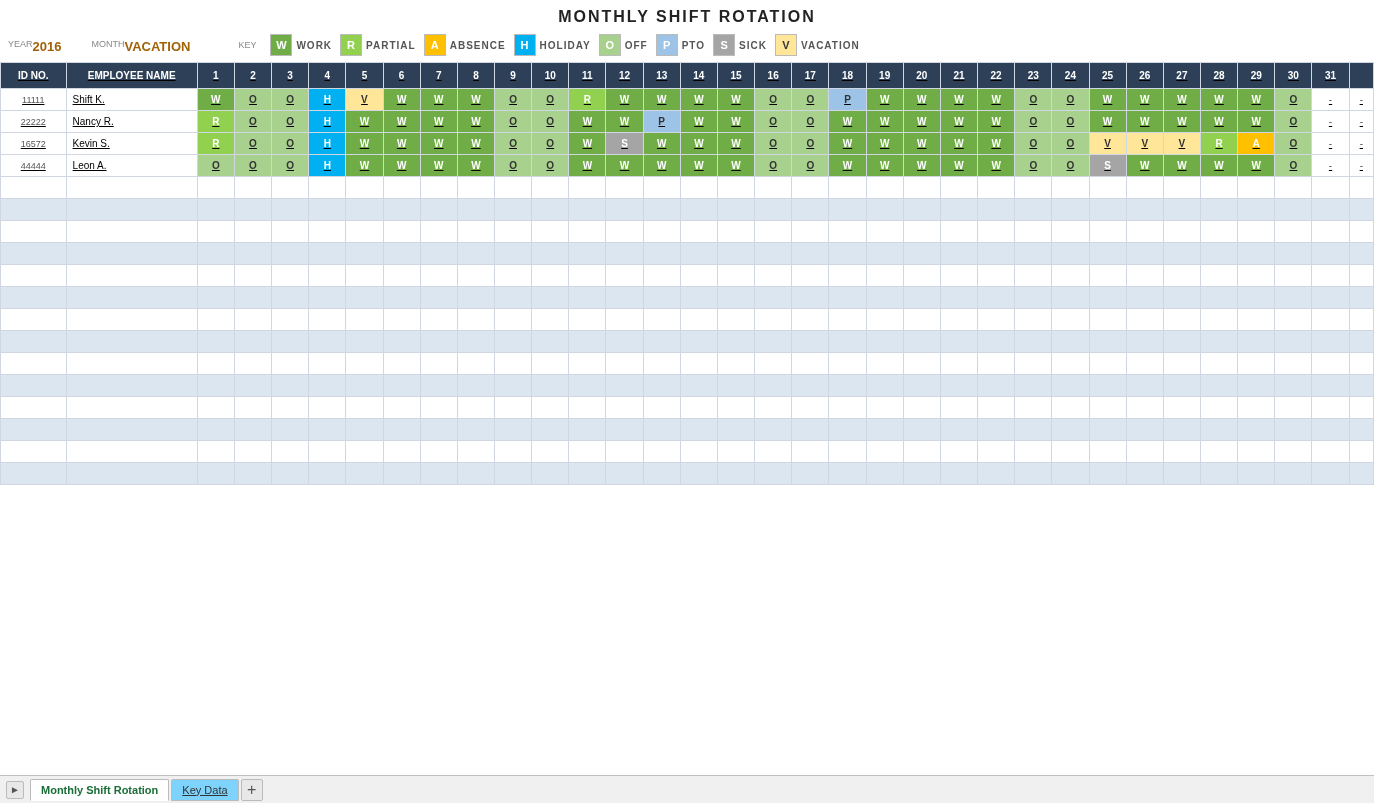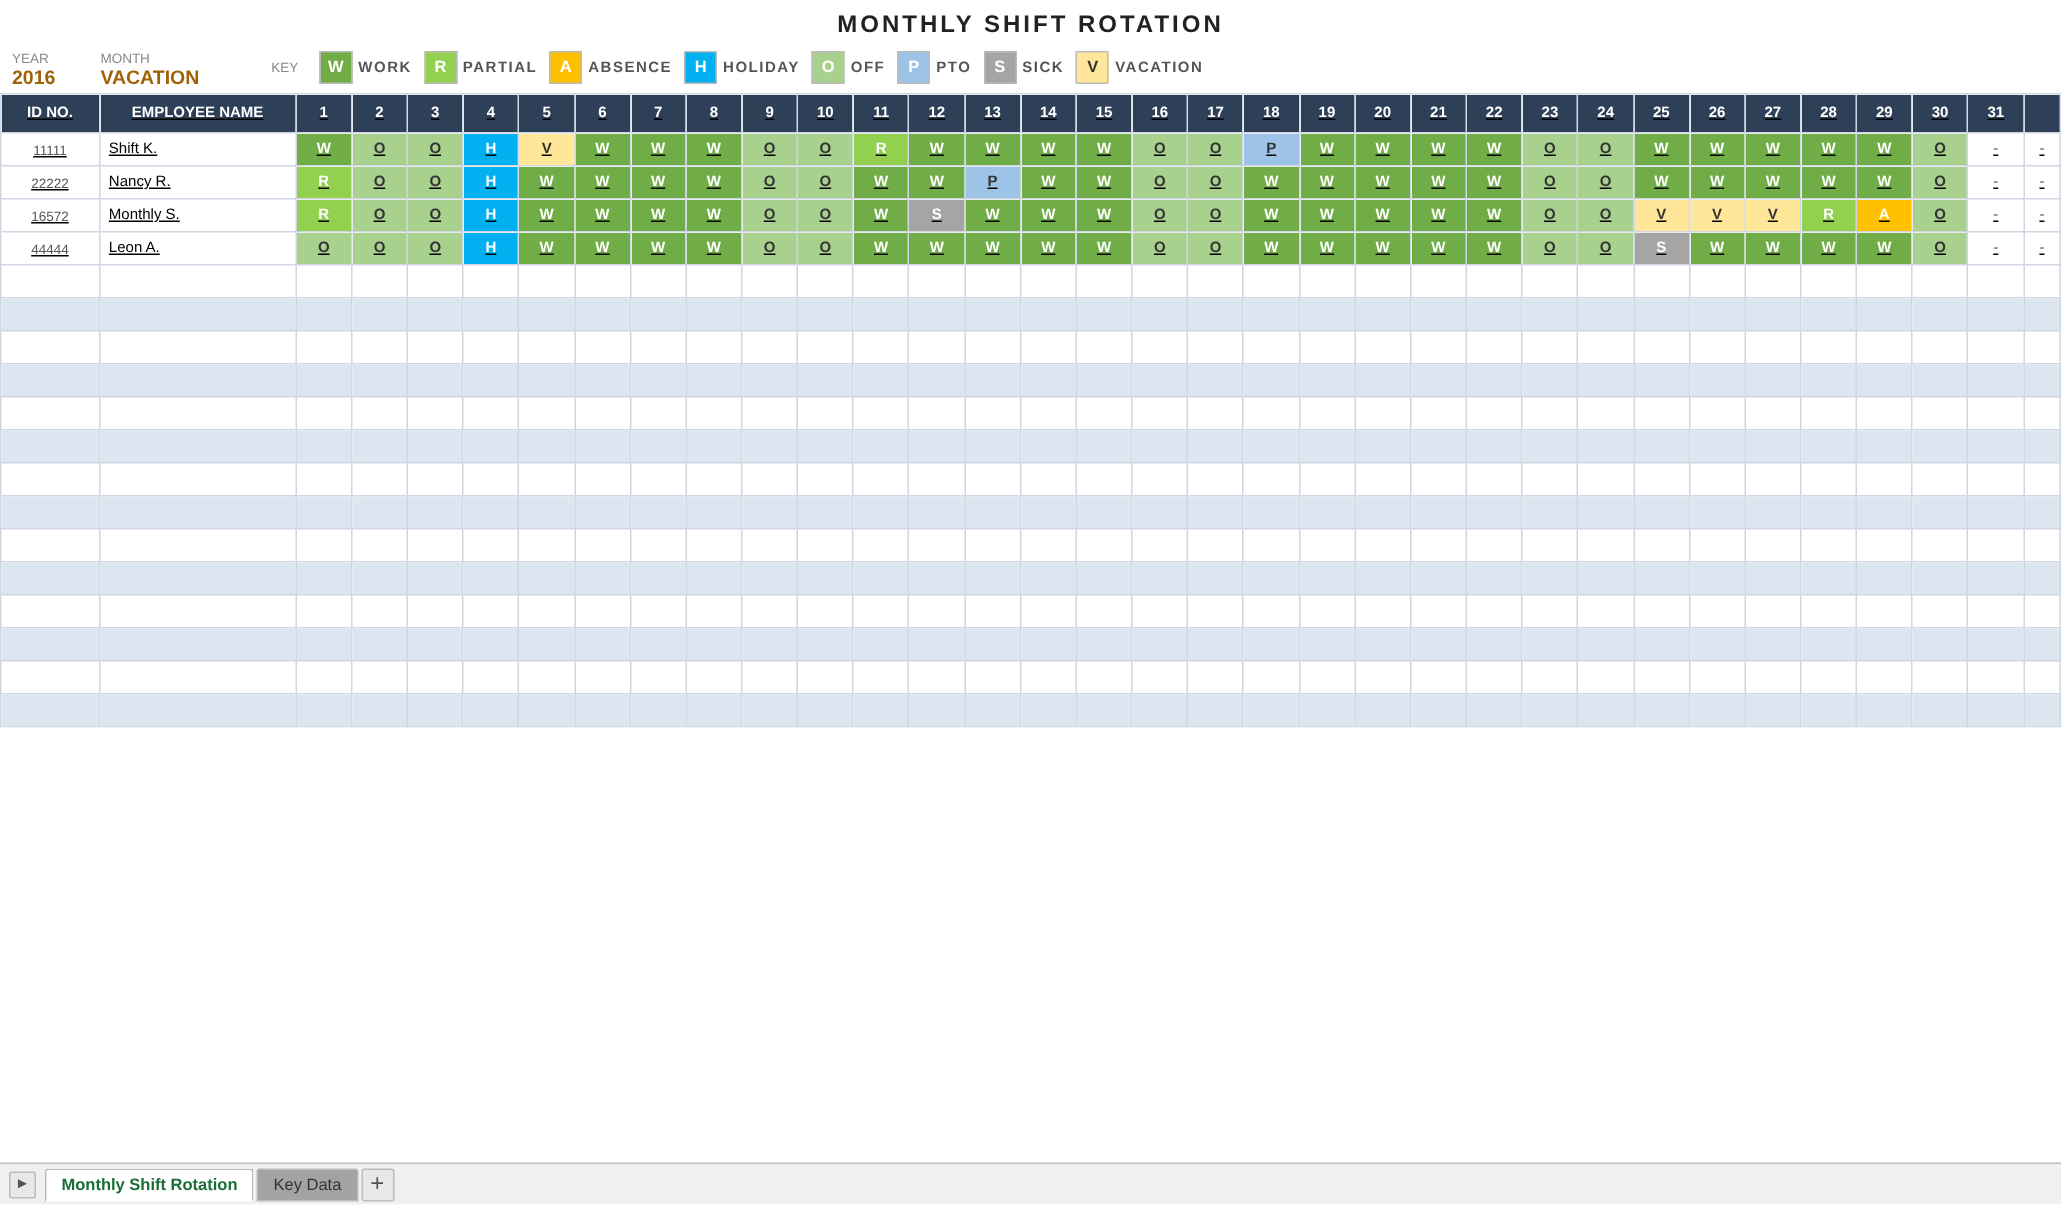--- a/index.html
+++ b/index.html
@@ -3,21 +3,21 @@
   <meta charset="utf-8">
   <style>
     * { box-sizing: border-box; margin: 0; padding: 0; }
     body { font-family: Arial, sans-serif; background: #fff; font-size: 11px; }
 
     .app-container { display: flex; flex-direction: column; height: 803px; width: 1374px; overflow: hidden; }
 
     .spreadsheet-area { flex: 1; background: #fff; overflow: hidden; }
 
     .title-row { text-align: center; padding: 8px 0 4px; font-size: 16px; font-weight: bold; letter-spacing: 2px; color: #222; }
-    .meta-group { display: flex; flex-direction: column; }
+    .meta-group { display: flex; flex-direction: row; }
     .meta-label { font-size: 9px; color: #888; text-transform: uppercase; }
     .meta-value { font-size: 13px; font-weight: bold; color: #a16207; }
 
     .key-section { display: flex; align-items: center; padding: 2px 8px 4px 8px; gap: 10px; text-align: right; }
     .key-label { font-size: 9px; color: #888; text-transform: uppercase; margin-right: 4px; }
     .key-item { display: flex; align-items: center; gap: 4px; }
     .key-badge { width: 22px; height: 22px; display: flex; align-items: center; justify-content: center; font-weight: bold; font-size: 11px; border: 1px solid #bbb; }
     .key-text { font-size: 10px; font-weight: bold; color: #555; text-transform: uppercase; letter-spacing: 1px; }
 
     .color-work { background: #70ad47; color: white; }
@@ -55,21 +55,21 @@
     .cell-p { background: #9dc3e6 !important; color: #333; font-weight: bold; }
     .cell-s { background: #a5a5a5 !important; color: white; font-weight: bold; }
     .cell-v { background: #ffe699 !important; color: #333; font-weight: bold; }
     .cell-dash { background: inherit !important; color: #555; }
 
     .empty-row td { height: 22px; }
 
     .tabs-bar { display: flex; align-items: center; height: 28px; background: #f0f0f0; border-top: 1px solid #c0c0c0; padding: 0 6px; gap: 2px; }
     .tab { display: flex; align-items: center; height: 22px; padding: 0 10px; font-size: 11px; border: 1px solid #bbb; cursor: pointer; user-select: none; border-radius: 2px 2px 0 0; }
     .tab.active { background: #fff; border-bottom-color: #fff; color: #1a6e37; font-weight: bold; }
-    .tab.inactive { background: #a3a3a3; color: #333; }
+    .tab.inactive { background: #7dd3fc; color: #333; text-decoration: underline; }
     .tab-add { width: 22px; height: 22px; display: flex; align-items: center; justify-content: center; font-size: 16px; color: #555; cursor: pointer; border: 1px solid #bbb; border-radius: 2px; background: #e8e8e8; }
     .nav-arrow { width: 18px; height: 18px; display: flex; align-items: center; justify-content: center; font-size: 10px; color: #555; cursor: pointer; border: 1px solid #bbb; background: #e8e8e8; border-radius: 2px; margin-right: 4px; }
 
     .meta-key-wrapper { display: flex; align-items: center; padding: 2px 8px 2px 8px; }
     .meta-block { display: flex; gap: 30px; margin-right: 40px; }
   </style>
 </head>
 <body>
 
 <div class="app-container">
@@ -235,21 +235,21 @@
               <td class="cell-w col-day">W</td>
               <td class="cell-w col-day">W</td>
               <td class="cell-w col-day">W</td>
               <td class="cell-w col-day">W</td>
               <td class="cell-o col-day">O</td>
               <td class="cell-dash col-day">-</td>
               <td class="cell-dash col-dash">-</td>
             </tr>
             <tr class="row-odd">
               <td class="cell-id col-id">16572</td>
-              <td class="cell-name col-name">Monthly S.</td>
+              <td class="cell-name col-name">Kevin S.</td>
               <td class="cell-r col-day">R</td>
               <td class="cell-o col-day">O</td>
               <td class="cell-o col-day">O</td>
               <td class="cell-h col-day">H</td>
               <td class="cell-w col-day">W</td>
               <td class="cell-w col-day">W</td>
               <td class="cell-w col-day">W</td>
               <td class="cell-w col-day">W</td>
               <td class="cell-o col-day">O</td>
               <td class="cell-o col-day">O</td>

